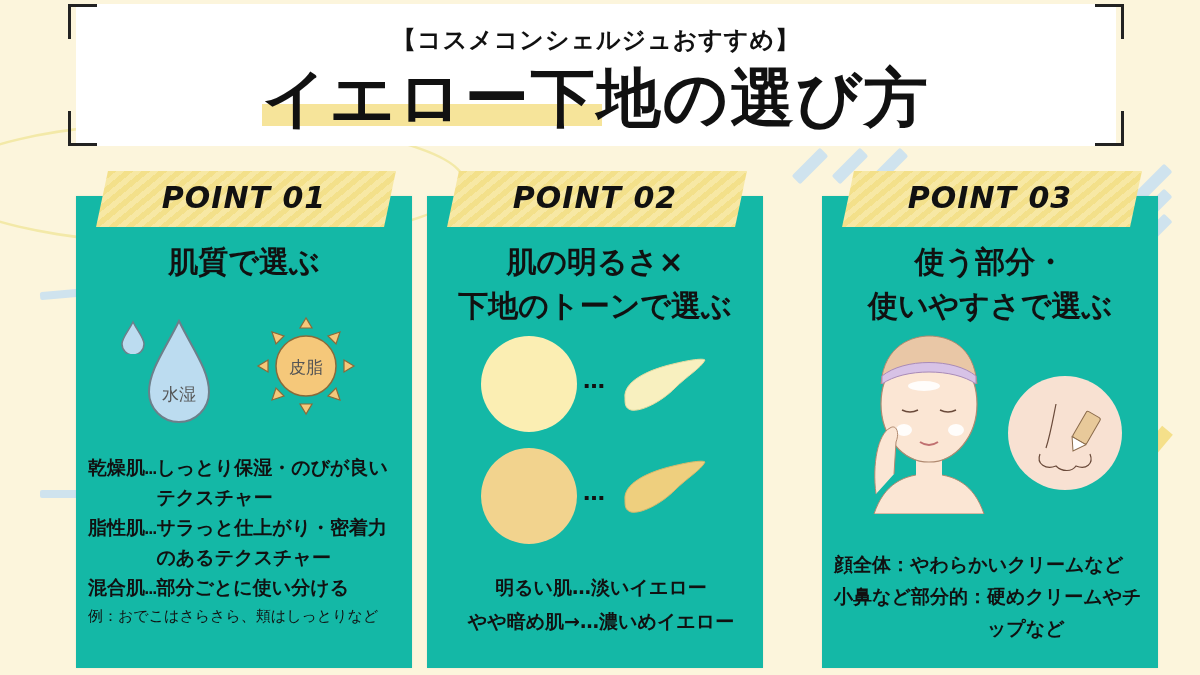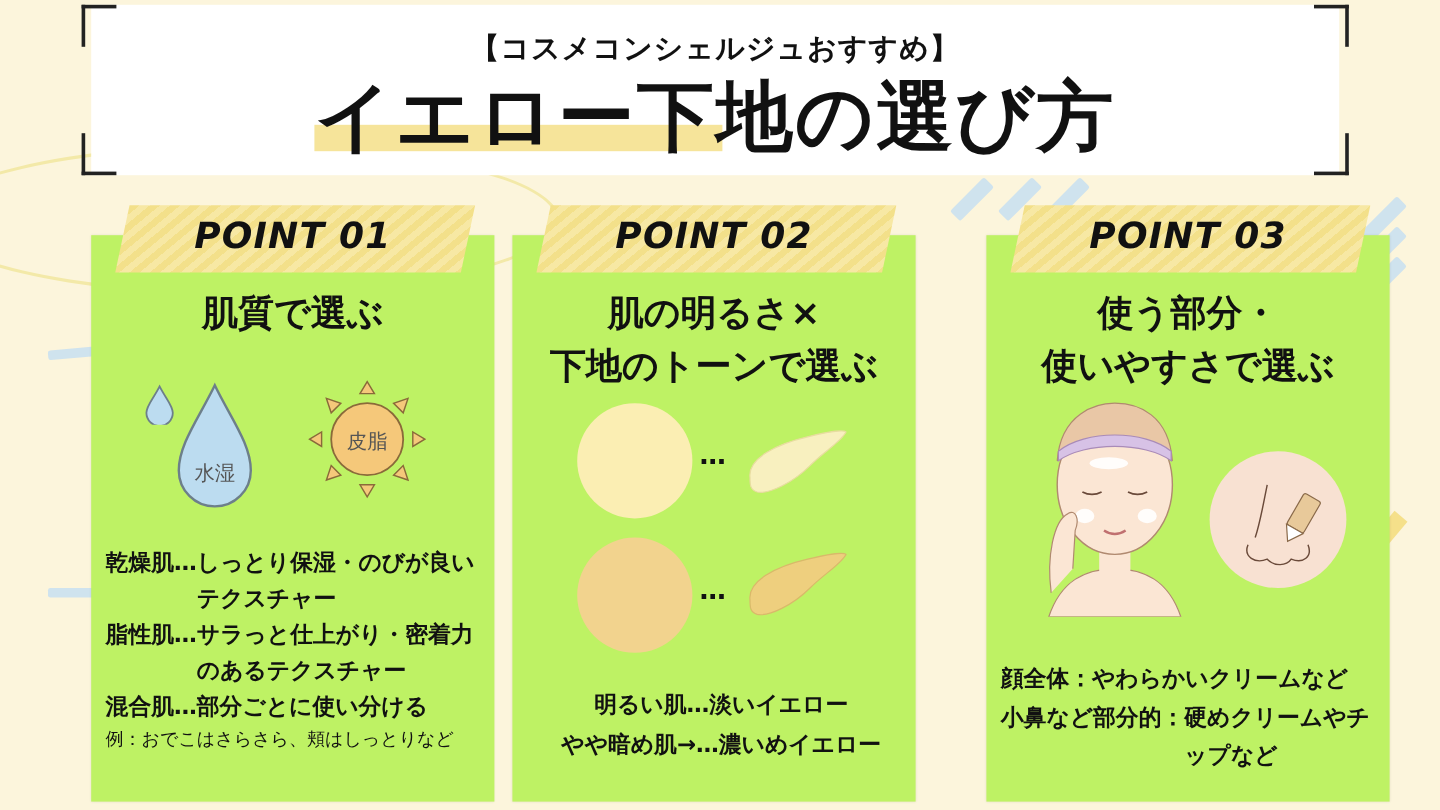--- a/index.html
+++ b/index.html
@@ -33,21 +33,21 @@
     position:relative; display:inline-block;
     font-size:64px; font-weight:bold; letter-spacing:2px; line-height:64px;
   }
   .title-hl {
     position:absolute; left:0; top:38px; width:340px; height:22px; background:#f6e49a; z-index:0;
   }
   .title-text { position:relative; z-index:1; }
 
   
   .card {
-    position:absolute; top:196px; width:336px; height:472px; background:#bef264;
+    position:absolute; top:196px; width:336px; height:472px; background:#14b8a6;
     box-shadow:0 0 2px rgba(0,0,0,0.08);
   }
   .card-1 { left:76px; }
   .card-2 { left:427px; }
   .card-3 { left:778px;margin-left:44px; }
   .point-tag {
     position:absolute; left:26px; top:-25px; width:288px; height:56px;
     background:repeating-linear-gradient(135deg,#f3e08a 0 6px,#f7e8a4 6px 12px);
     transform:skewX(-12deg);
   }
@@ -60,21 +60,21 @@
     font-size:30px; font-weight:bold; line-height:44px;
   }
 
   
   .drop-small { position:absolute; left:44px; top:124px; width:26px; height:34px; }
   .drop-big { position:absolute; left:70px; top:122px; width:66px; height:108px; }
   .sun { position:absolute; left:180px; top:120px; width:100px; height:100px; }
   .icon-label { font-size:17px; fill:#555; font-family:"DejaVu Sans", sans-serif; }
 
   .desc { position:absolute; left:12px; right:8px; font-size:19px; font-weight:bold; line-height:30px; }
-  .desc .row { display:flex; }
+  .desc .row { display:flex;font-family:Liberation Mono, monospace; }
   .desc .k { white-space:nowrap; }
   .desc .v { }
   .desc-1 { top:258px; }
   .small-note { font-size:15px; line-height:24px; font-weight:normal; }
 
   
   .swatch { position:absolute; border-radius:50%; width:96px; height:96px; }
   .sw-light { left:54px; top:140px; background:#fbeeb3; }
   .sw-dark { left:54px; top:252px; background:#f2d38e; }
   .dots { position:absolute; font-size:22px; font-weight:bold; letter-spacing:2px; }

